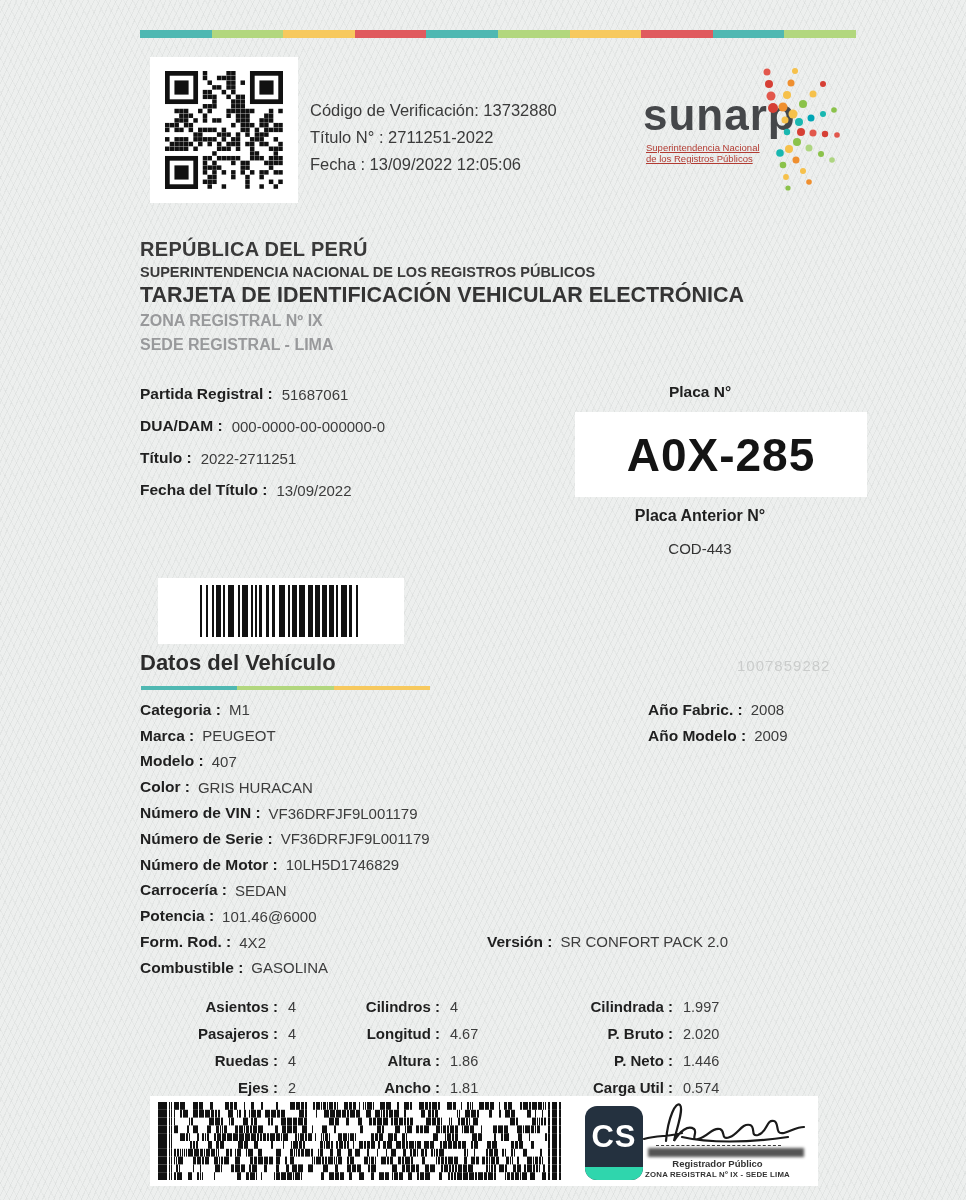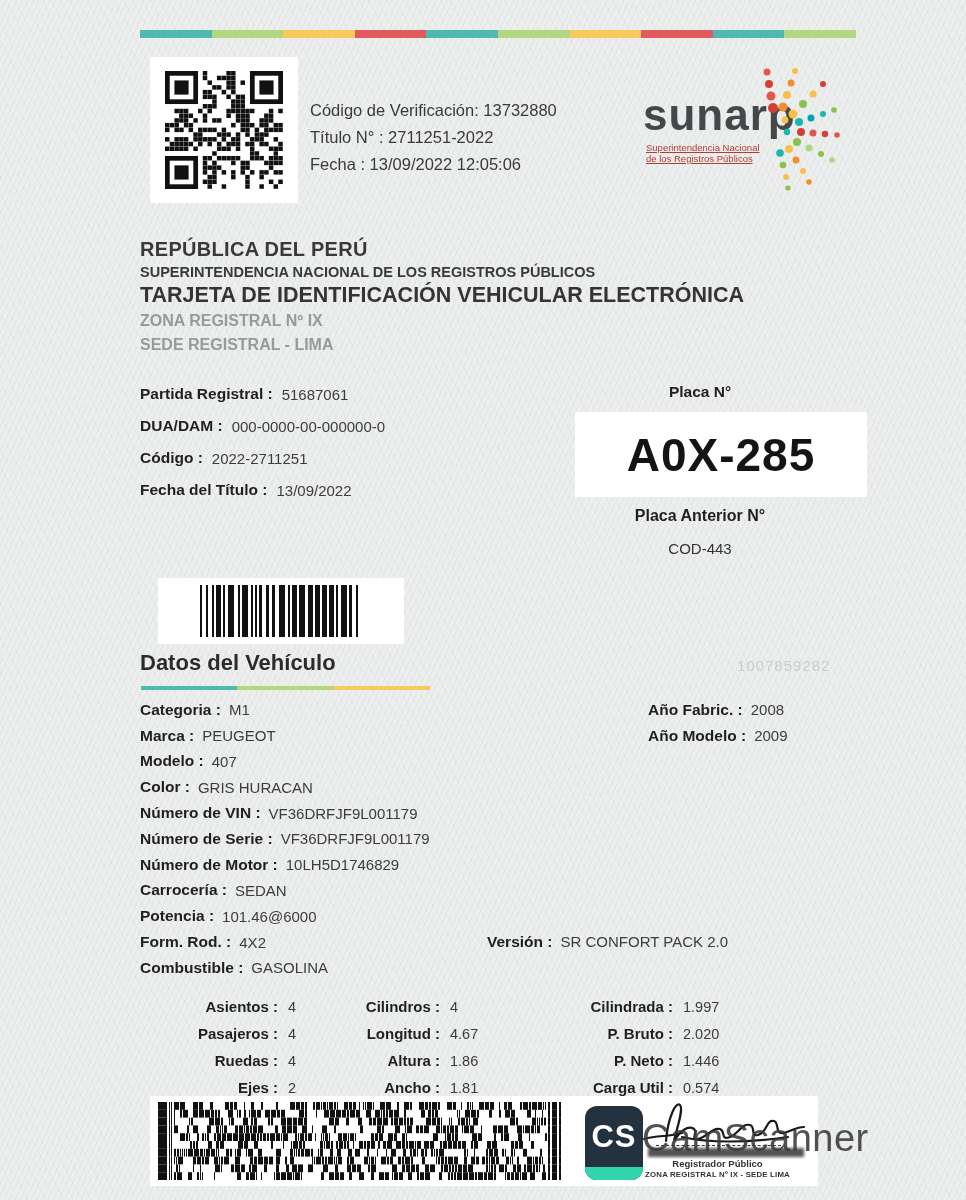--- a/index.html
+++ b/index.html
@@ -393,21 +393,21 @@
   <div class="abs regfields">
     <div class="row">
         <span class="lb">Partida Registral :</span>
         <span class="vl">51687061</span>
       </div>
     <div class="row">
         <span class="lb">DUA/DAM :</span>
         <span class="vl">000-0000-00-000000-0</span>
       </div>
     <div class="row">
-        <span class="lb">Código :</span>
+        <span class="lb">Título :</span>
         <span class="vl">2022-2711251</span>
       </div>
     <div class="row">
         <span class="lb">Fecha del Título :</span>
         <span class="vl">13/09/2022</span>
       </div>
   </div>
 
   <div class="abs plate-label">Placa N°</div>
   <div class="abs plate-box white">
@@ -1205,15 +1205,14 @@
     <span class="cs-strip" style="background: rgb(47, 214, 173);"></span>
   </div>
 
   <svg class="abs sig-svg" width="175" height="58">
     <path d="M6 42 C20 38, 30 40, 44 36 M28 44 C30 20, 38 4, 42 8 C46 12, 38 34, 36 44 C42 34, 50 28, 56 32 C60 35, 52 44, 60 42 C70 40, 74 30, 82 32 C88 34, 82 44, 92 40 C100 37, 104 26, 112 28 C118 30, 112 40, 120 38 C130 35, 128 22, 136 24 C142 26, 136 38, 146 36 C154 34, 158 30, 166 30 M44 40 C70 46, 110 46, 150 40" fill="none" stroke="#1a1a1a" stroke-width="2.2" stroke-linecap="round"></path>
   </svg>
   <div class="abs sig-dash"></div>
   <div class="abs sig-name-smudge"></div>
   <div class="abs sig-title">Registrador Público</div>
   <div class="abs sig-zone">ZONA REGISTRAL Nº IX - SEDE LIMA</div>
-  <div class="abs cam-text">CamScanner</div>
 
 </div>
 
 </body></html>

